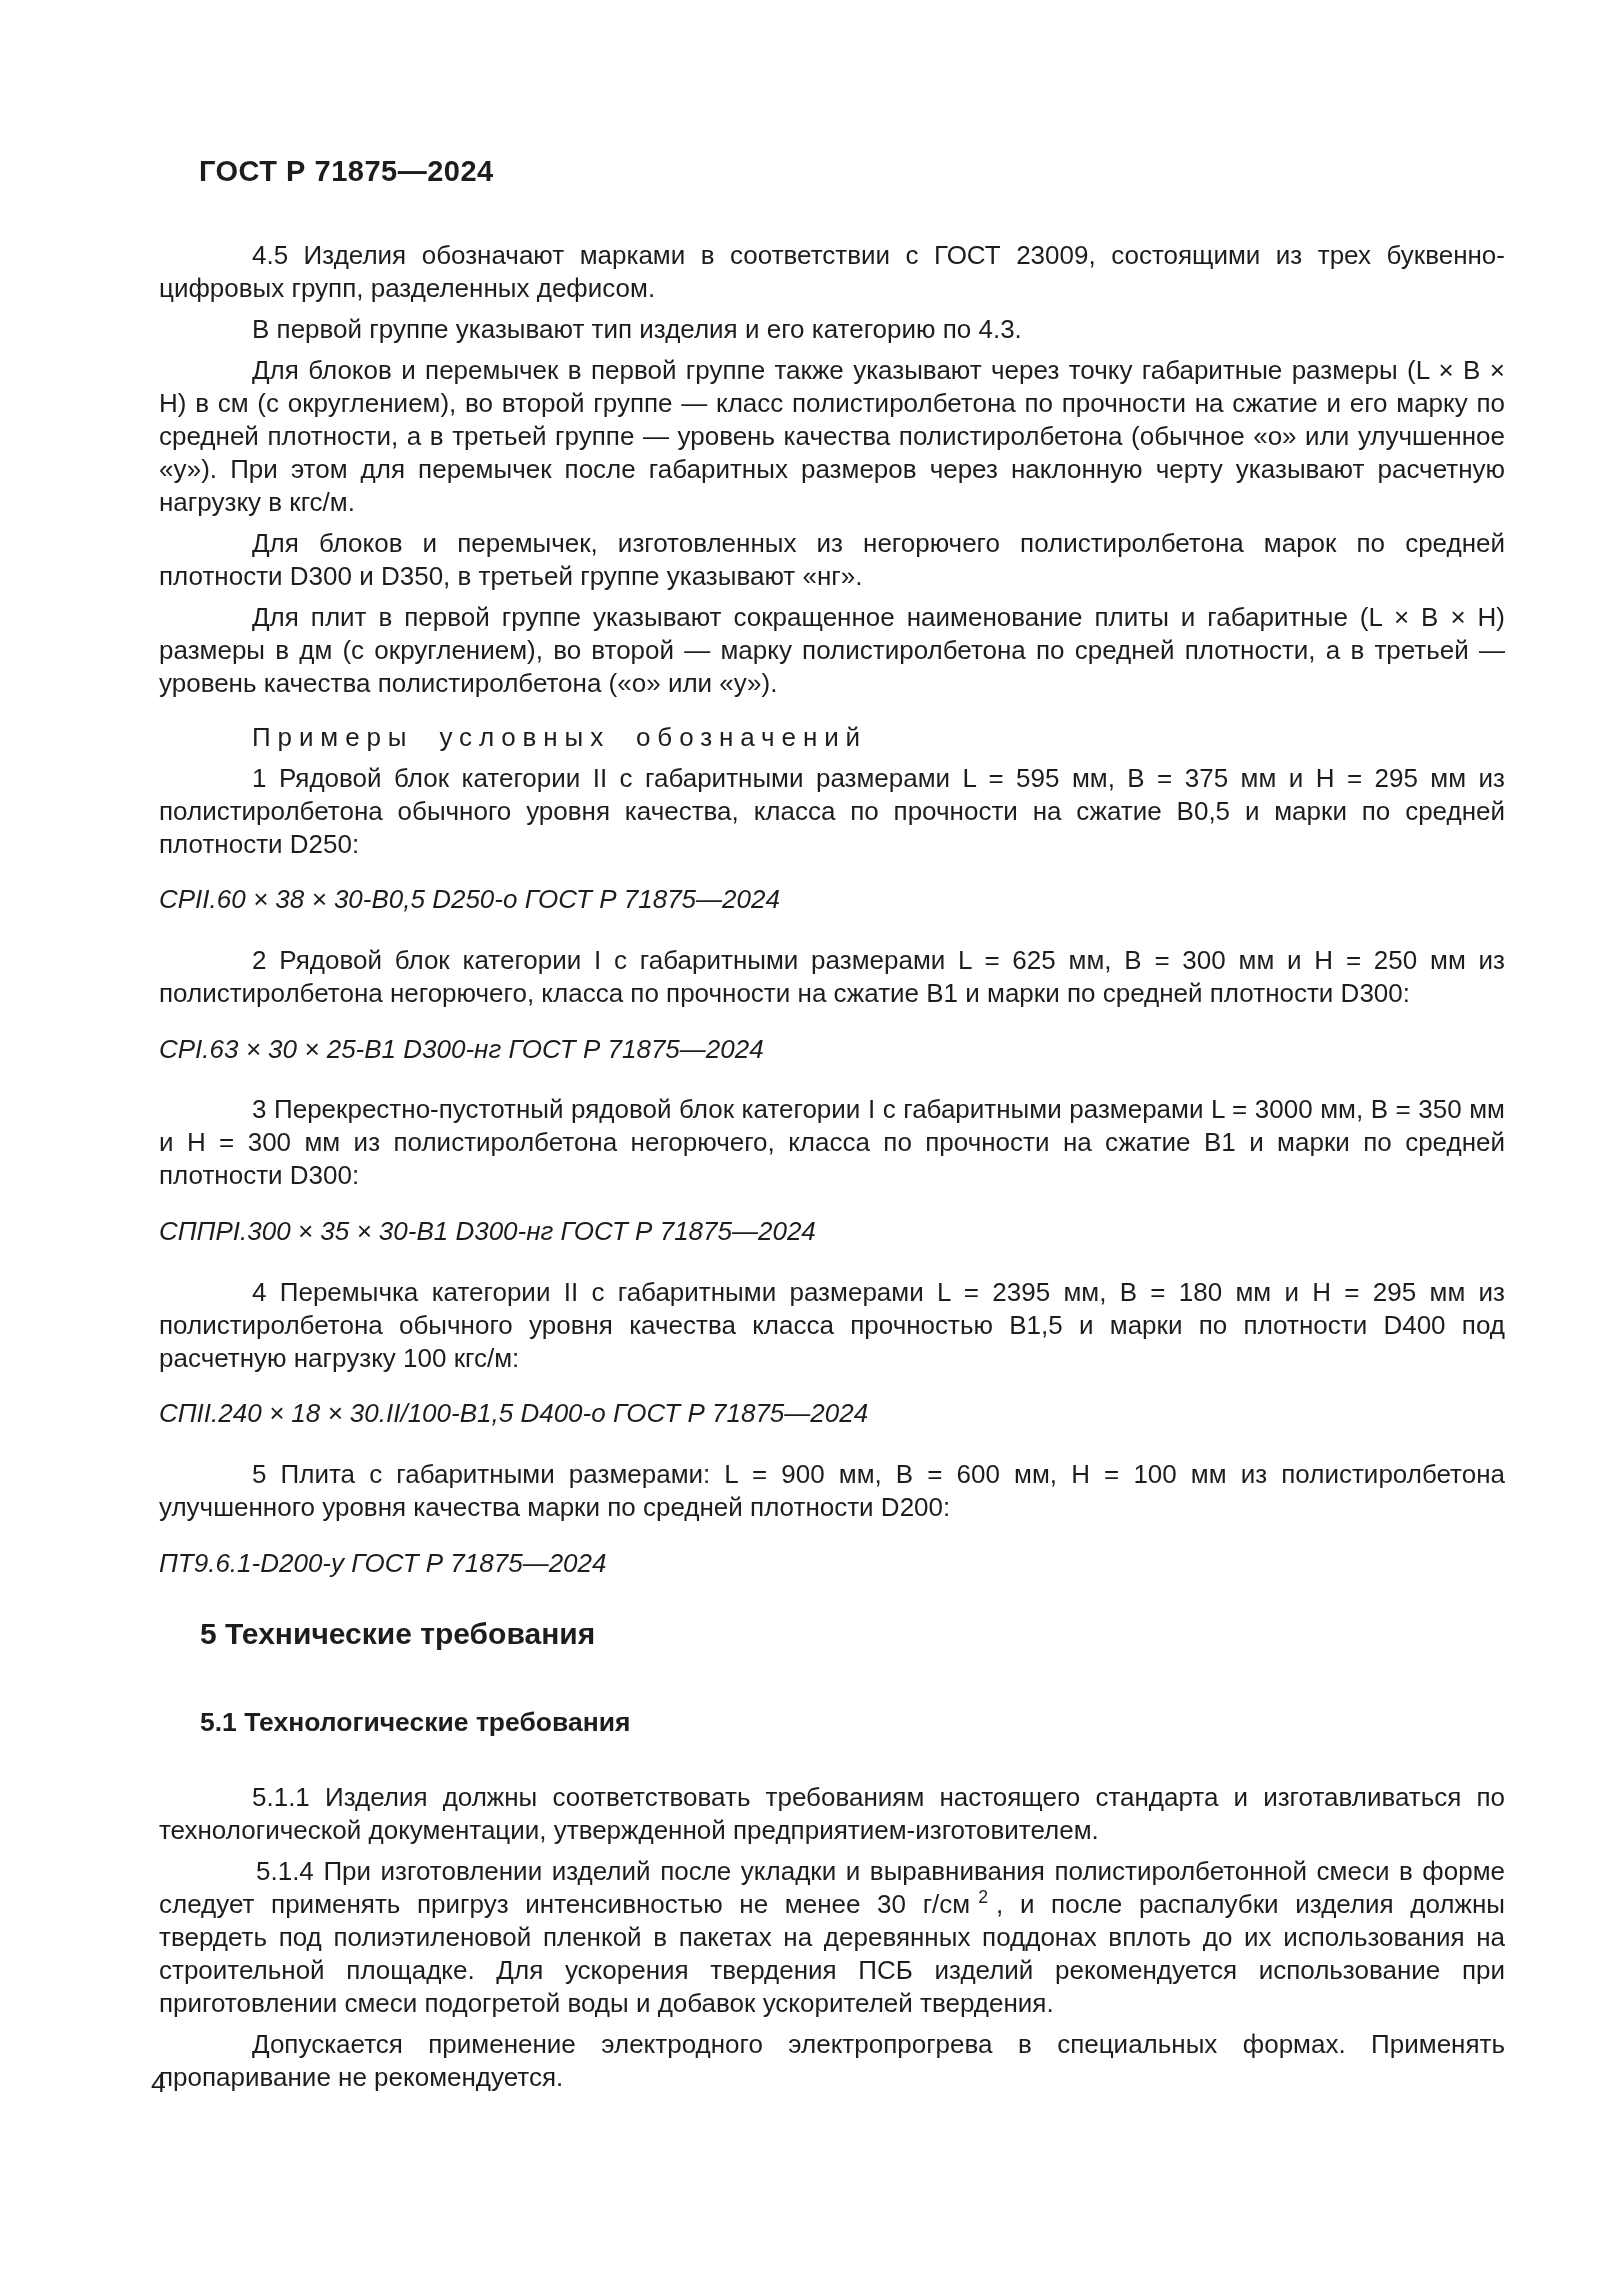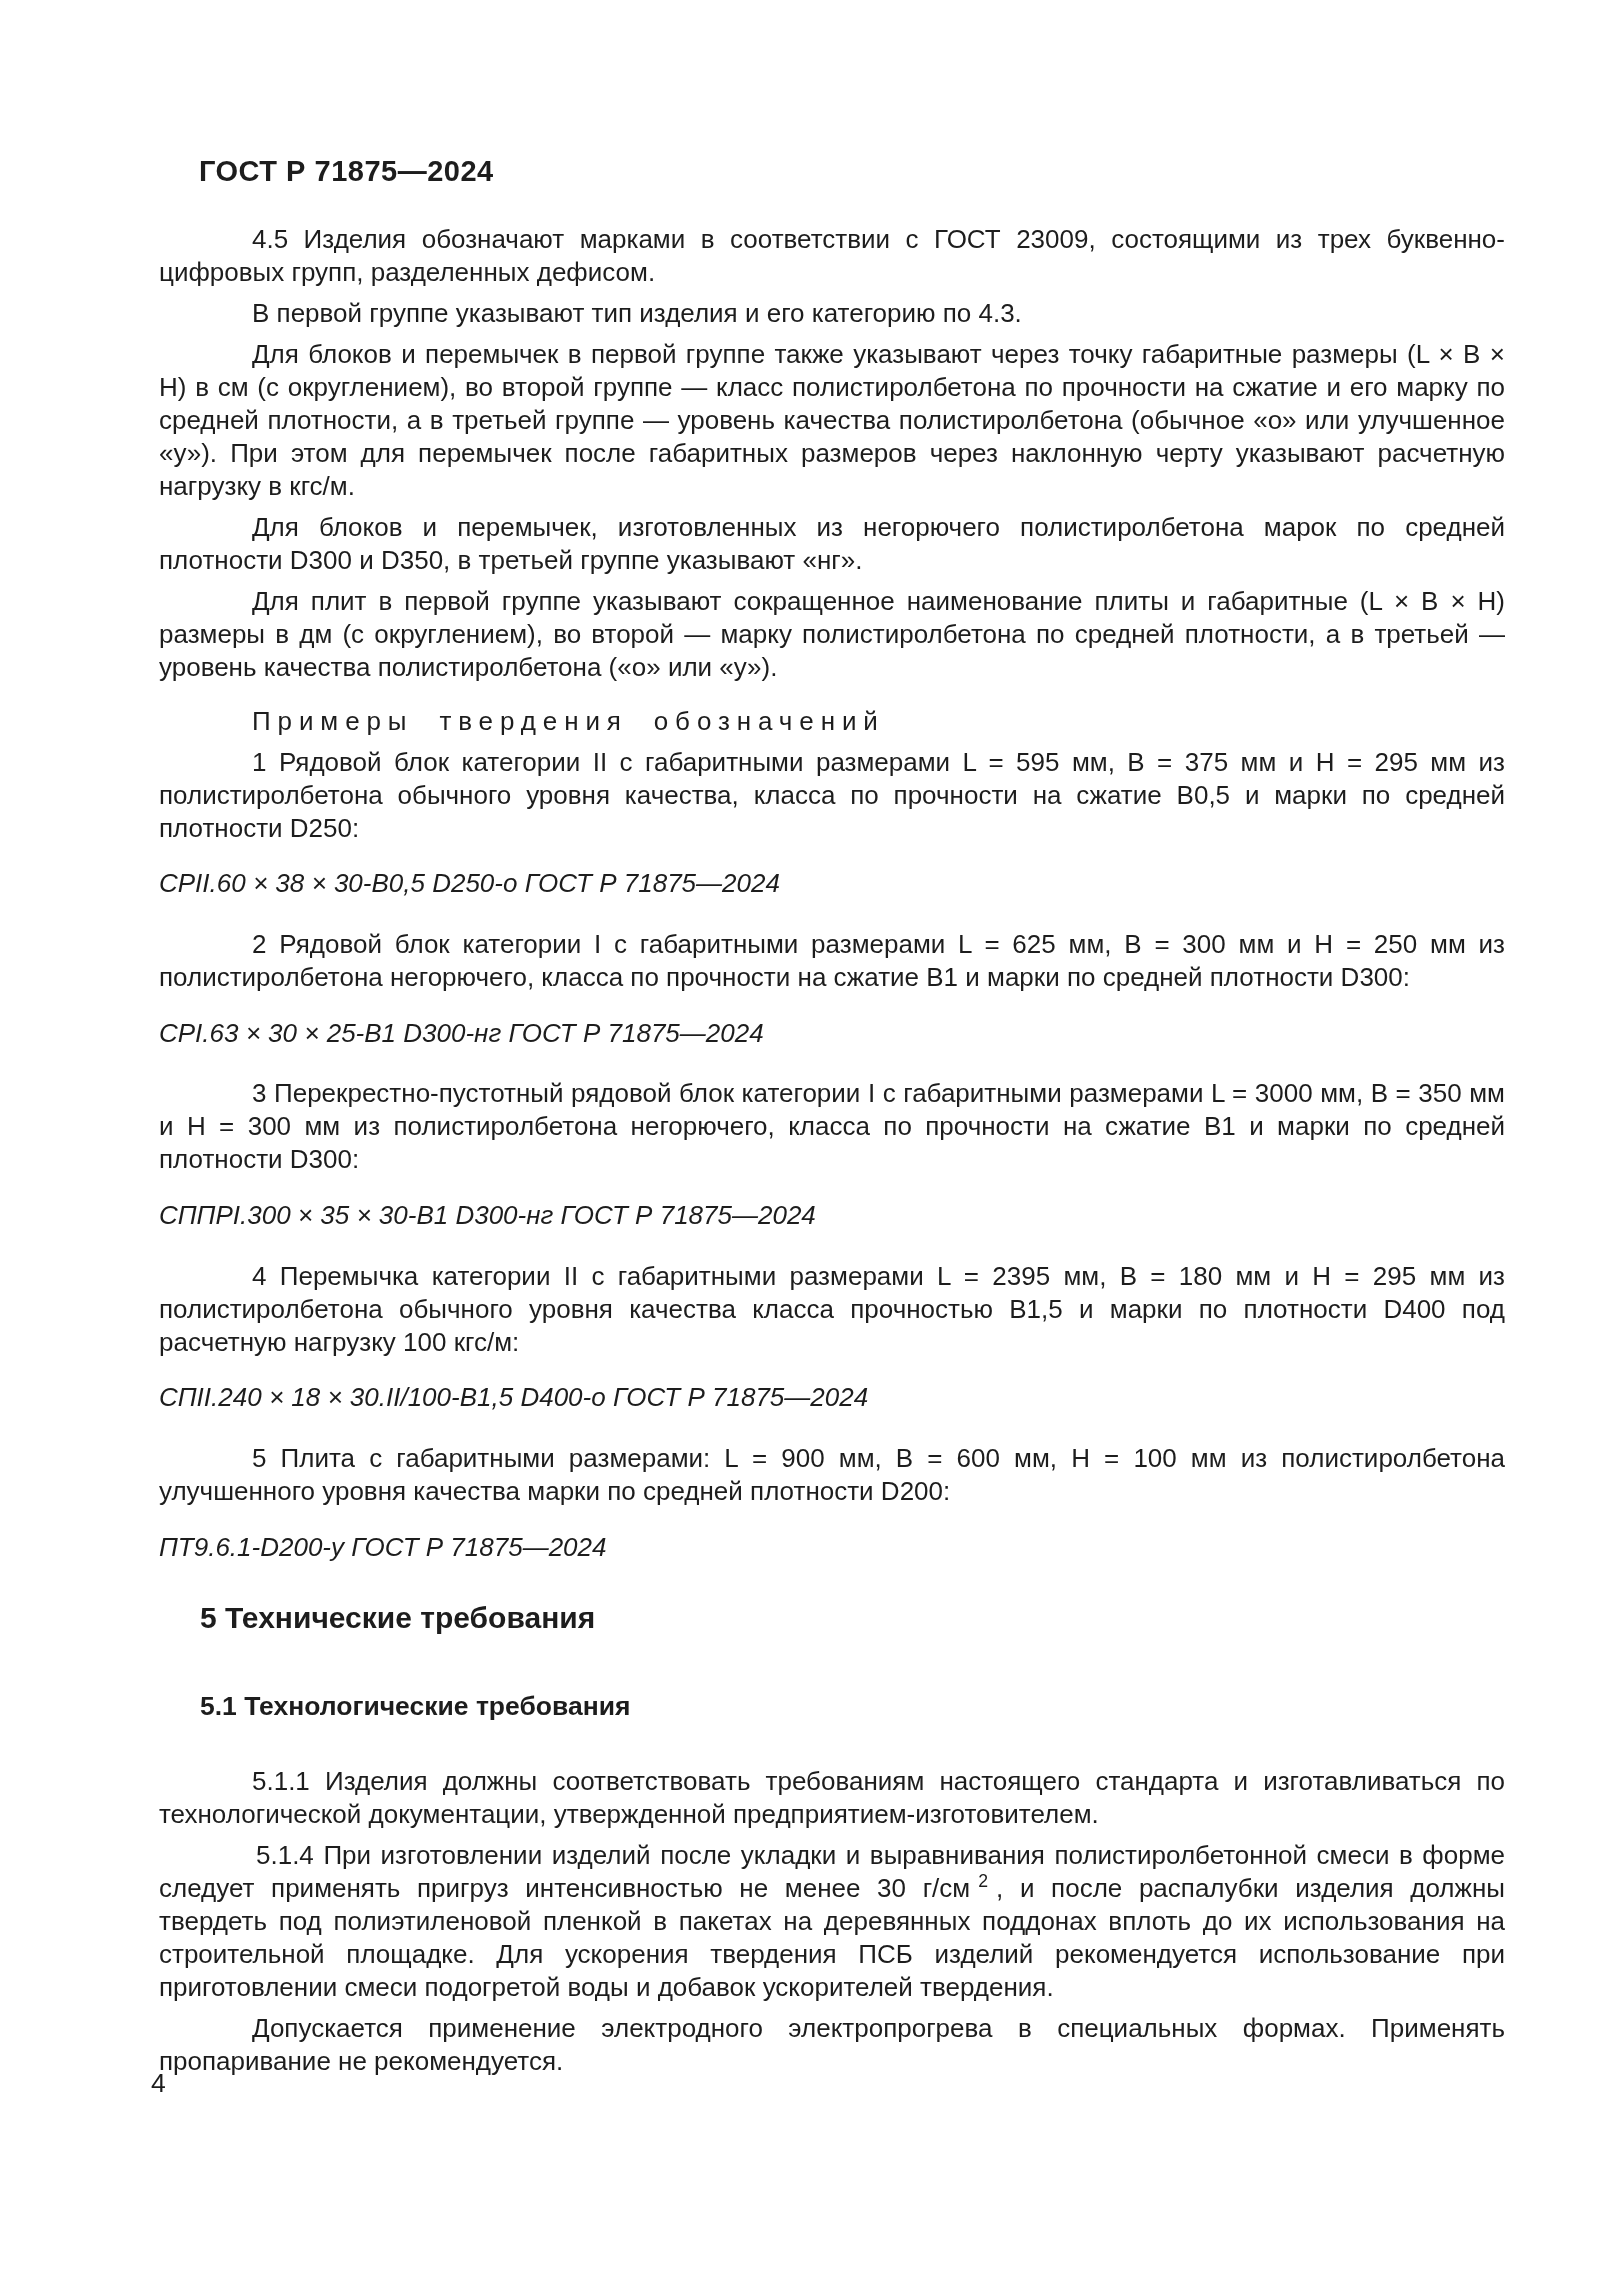--- a/index.html
+++ b/index.html
@@ -22,21 +22,21 @@
     left: 191px;
     top: 147px;
     font-size: 29px;
     font-weight: bold;
     letter-spacing: 0.5px;
     white-space: nowrap;
   }
   .content {
     position: absolute;
     left: 147px;
-    top: 211px;
+    top: 227px;
     width: 1362px;
     font-size: 26px;
     line-height: 33px;
   }
   .para {
     text-align: justify;
     text-indent: 93px;
   }
   .examples-heading {
     margin-top: 12.7px;
@@ -87,21 +87,21 @@
   <div class="running-header">ГОСТ Р 71875—2024</div>
 
   <div class="content">
 
     <p class="para">4.5 Изделия обозначают марками в соответствии с ГОСТ 23009, состоящими из трех буквенно-цифровых групп, разделенных дефисом.</p>
     <p class="para">В первой группе указывают тип изделия и его категорию по 4.3.</p>
     <p class="para">Для блоков и перемычек в первой группе также указывают через точку габаритные размеры (L × B × H) в см (с округлением), во второй группе — класс полистиролбетона по прочности на сжатие и его марку по средней плотности, а в третьей группе — уровень качества полистиролбетона (обычное «о» или улучшенное «у»). При этом для перемычек после габаритных размеров через наклонную черту указывают расчетную нагрузку в кгс/м.</p>
     <p class="para">Для блоков и перемычек, изготовленных из негорючего полистиролбетона марок по средней плотности D300 и D350, в третьей группе указывают «нг».</p>
     <p class="para">Для плит в первой группе указывают сокращенное наименование плиты и габаритные (L × B × H) размеры в дм (с округлением), во второй — марку полистиролбетона по средней плотности, а в третьей — уровень качества полистиролбетона («о» или «у»).</p>
 
-    <p class="examples-heading">Примеры твердения обозначений</p>
+    <p class="examples-heading">Примеры условных обозначений</p>
 
     <p class="para">1 Рядовой блок категории II с габаритными размерами L = 595 мм, В = 375 мм и Н = 295 мм из полистиролбетона обычного уровня качества, класса по прочности на сжатие В0,5 и марки по средней плотности D250:</p>
     <p class="formula">СРII.60 × 38 × 30-В0,5 D250-о ГОСТ Р 71875—2024</p>
 
     <p class="para">2 Рядовой блок категории I с габаритными размерами L = 625 мм, В = 300 мм и Н = 250 мм из полистиролбетона негорючего, класса по прочности на сжатие В1 и марки по средней плотности D300:</p>
     <p class="formula">СРI.63 × 30 × 25-В1 D300-нг ГОСТ Р 71875—2024</p>
 
     <p class="para">3 Перекрестно-пустотный рядовой блок категории I с габаритными размерами L = 3000 мм, В = 350 мм и Н = 300 мм из полистиролбетона негорючего, класса по прочности на сжатие В1 и марки по средней плотности D300:</p>
     <p class="formula">СППРI.300 × 35 × 30-В1 D300-нг ГОСТ Р 71875—2024</p>
 

